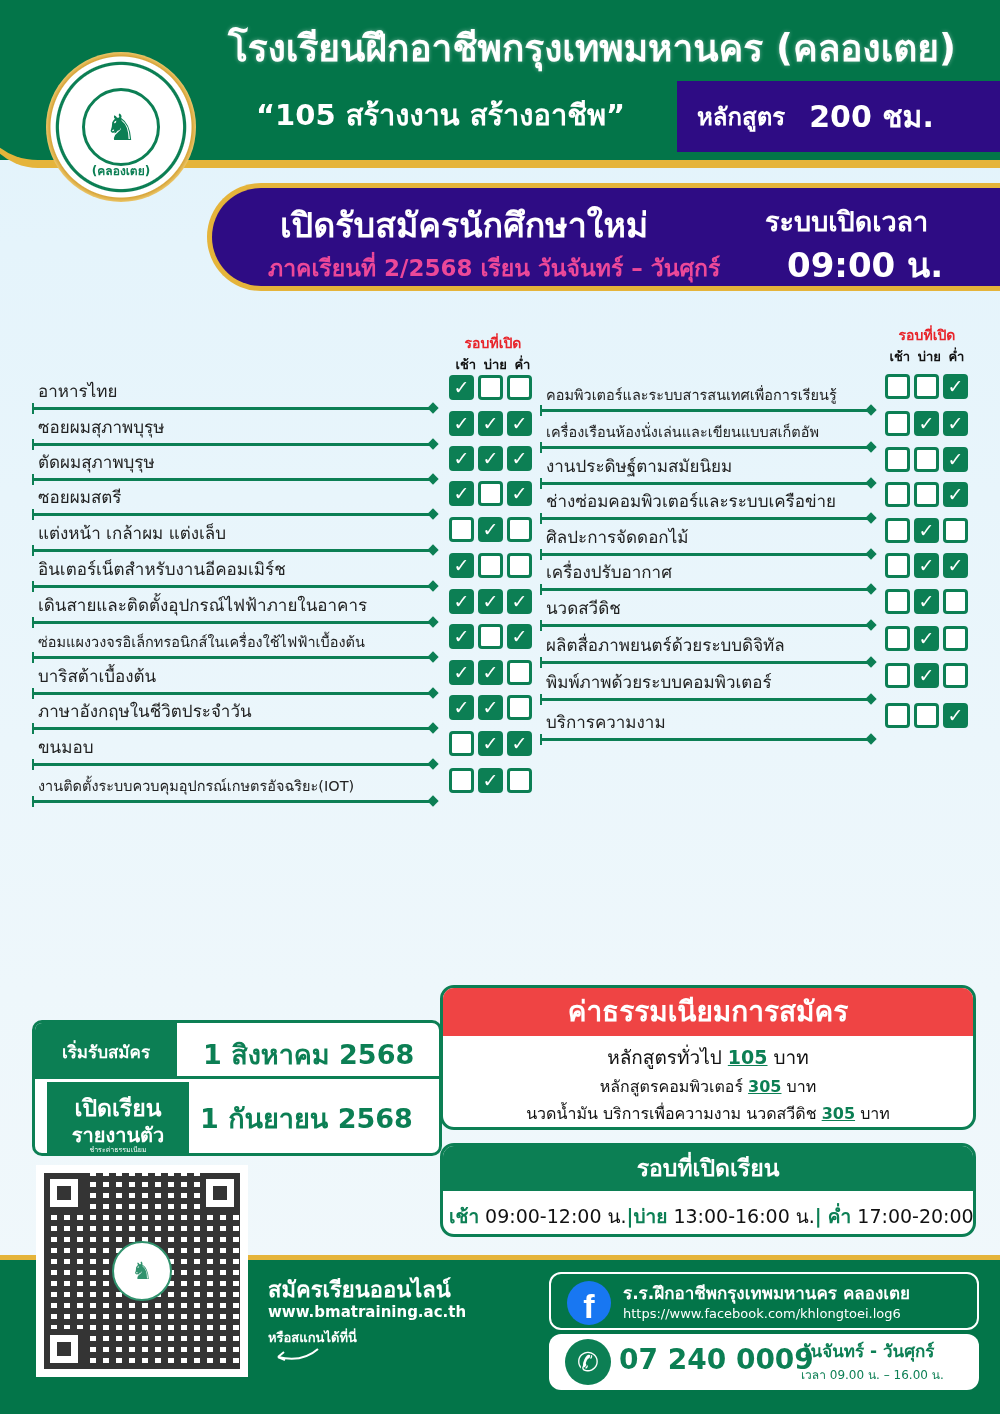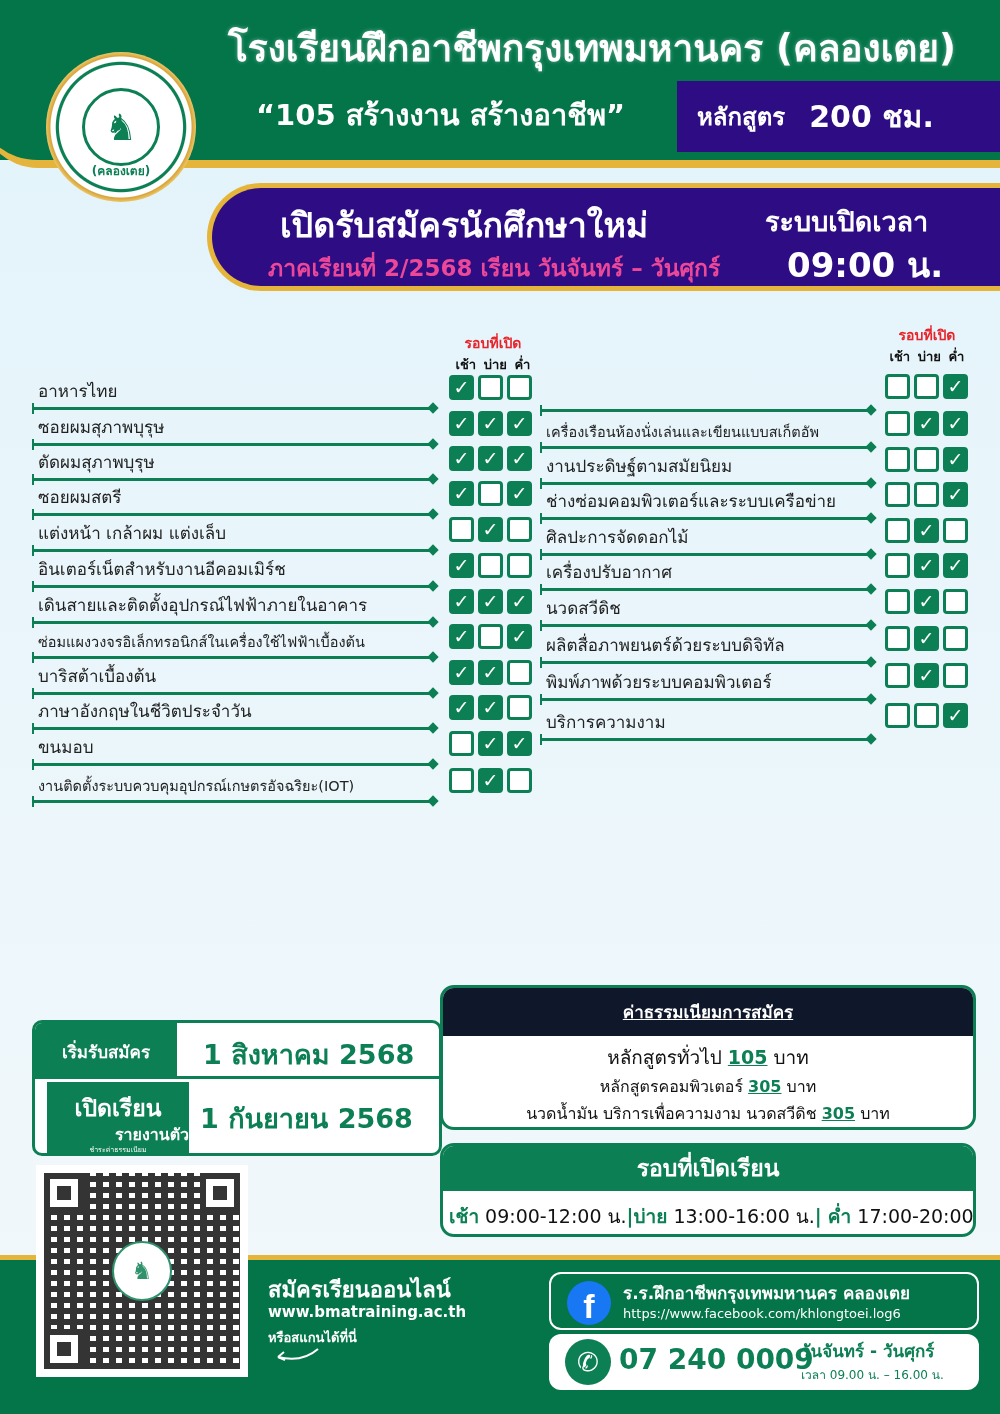--- a/index.html
+++ b/index.html
@@ -42,27 +42,27 @@
   .cb { width: 25px; height: 25px; border: 3px solid #0c7f54; border-radius: 4px; background: #fff; color: #fff; font-size: 19px; font-weight: bold; line-height: 19px; text-align: center; }
   .cb.on { background: #0c7f54; }
 
   
   .dates { position: absolute; left: 32px; top: 1020px; width: 410px; height: 136px; border: 3px solid #0c7f54; border-radius: 10px; background: #fff; overflow: hidden; }
   .dates-row1 { position: absolute; left: 0; top: 0; width: 100%; height: 56px; border-bottom: 3px solid #0c7f54; }
   .dates-lbl1 { position: absolute; left: 0; top: 0; width: 142px; height: 56px; background: #0c7f54; color: #fff; font-size: 17px; font-weight: bold; display: flex; align-items: center; justify-content: center; }
   .dates-val1 { position: absolute; left: 168px; top: 10px; font-size: 27px; color: #0c7f54; font-weight: bold; white-space: nowrap; }
   .dates-lbl2 { position: absolute; left: 12px; top: 59px; width: 142px; height: 77px; background: #0c7f54; color: #fff; text-align: center; }
   .dates-lbl2 .big { font-size: 23px; font-weight: bold; margin-top: 8px; }
-  .dates-lbl2 .mid { font-size: 16px; font-weight: bold; line-height: 18px; text-align: right; }
+  .dates-lbl2 .mid { font-size: 20px; font-weight: bold; line-height: 18px; }
   .dates-lbl2 .tiny { font-size: 7px; }
   .dates-val2 { position: absolute; left: 165px; top: 74px; font-size: 27px; color: #0c7f54; font-weight: bold; white-space: nowrap; }
 
   
   .fee { position: absolute; left: 440px; top: 985px; width: 536px; height: 145px; border: 3px solid #0c7f54; border-radius: 14px; background: #fff; overflow: hidden; }
-  .fee-head { height: 48px; background: #0f172a; color: #fff; font-size: 17px; font-weight: bold; text-align: center; line-height: 48px; text-decoration: underline; }
+  .fee-head { height: 48px; background: #ef4444; color: #fff; font-size: 28px; font-weight: bold; text-align: center; line-height: 48px; }
   .fee-l1 { text-align: center; font-size: 19px; margin-top: 6px; color: #111; }
   .fee-l2, .fee-l3 { text-align: center; font-size: 16px; color: #111; margin-top: 2px; }
   .fee u { color: #0c7f54; font-weight: bold; }
 
   
   .rounds { position: absolute; left: 440px; top: 1143px; width: 536px; height: 94px; border: 3px solid #0c7f54; border-radius: 14px; background: #fff; overflow: hidden; }
   .rounds-head { height: 45px; background: #0c7f54; color: #fff; font-size: 23px; font-weight: bold; text-align: center; line-height: 45px; }
   .rounds-line { font-size: 19px; padding: 10px 0 0 6px; color: #111; white-space: nowrap; }
   .rounds-line .g { color: #0c7f54; font-weight: bold; }
 
@@ -235,20 +235,21 @@
       </div>
       <div class="checks" style="left: 449px; top: 768px;">
         <div class="cb"></div>
         <div class="cb on">✓</div>
         <div class="cb"></div>
       </div>
     </div>
 
   <div id="right-list">
       <div class="course" style="left: 540px; top: 376px; width: 338px;">
+        <span class="name small">คอมพิวเตอร์และระบบสารสนเทศเพื่อการเรียนรู้</span>
         <div class="rule" style="width: 330px;"></div>
       </div>
       <div class="checks" style="left: 885px; top: 374px;">
         <div class="cb"></div>
         <div class="cb"></div>
         <div class="cb on">✓</div>
       </div>
       <div class="course" style="left: 540px; top: 413px; width: 338px;">
         <span class="name small">เครื่องเรือนห้องนั่งเล่นและเขียนแบบสเก็ตอัพ</span>
         <div class="rule" style="width: 330px;"></div>

